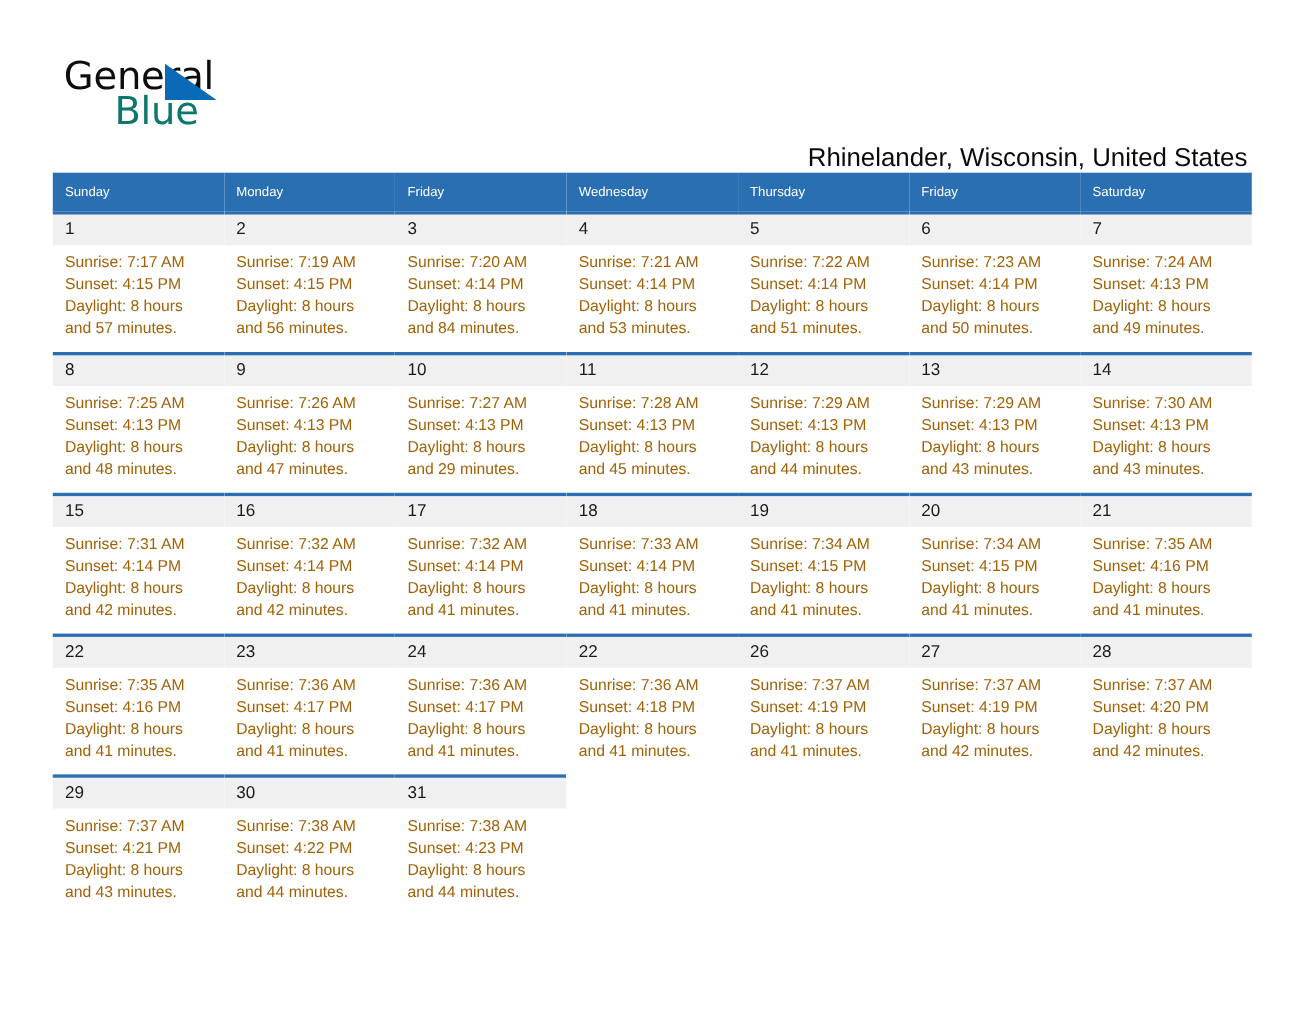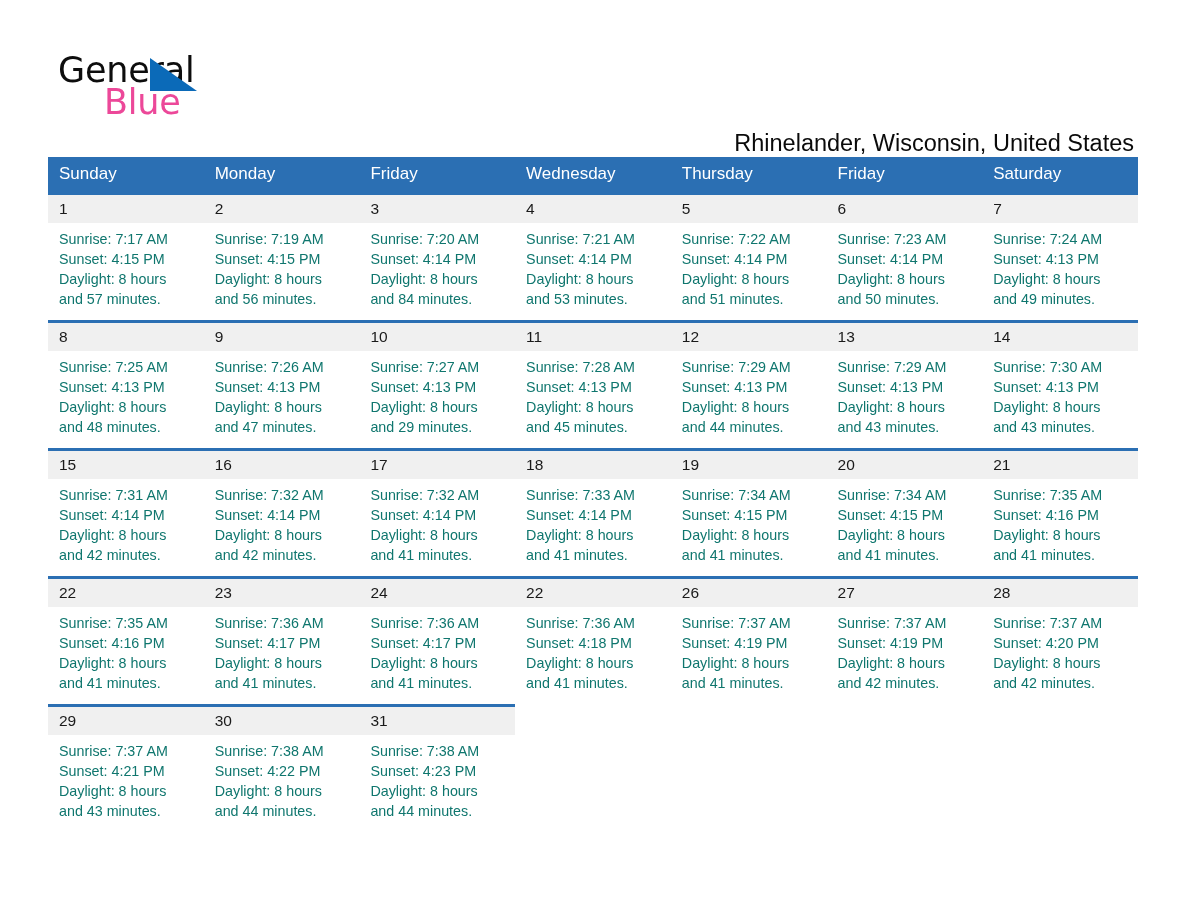--- a/index.html
+++ b/index.html
@@ -54,21 +54,21 @@
     width: 47px;
     height: 33px;
   }
   .logo-blue {
     position: absolute;
     left: 46px;
     top: 32px;
     font-size: 35px;
     line-height: 40px;
     letter-spacing: -0.2px;
-    color: #ec4899;
+    color: #0f766e;
     font-family: "DejaVu Sans", sans-serif;
     font-weight: 400;
   }
 
   .title {
     position: absolute;
     right: 54px;
     top: 48px;
     font-size: 41px;
     line-height: 48px;
@@ -102,21 +102,21 @@
     border-collapse: collapse;
     table-layout: fixed;
     width: 1090px;
   }
   table.cal col { width: 155.71px; }
 
   thead th {
     background: #2B6FB3;
     color: #ffffff;
     font-weight: 400;
-    font-size: 17px;
+    font-size: 12px;
     line-height: 18px;
     text-align: left;
     padding: 8px 0 9px 11px;
     height: 18px;
     border: 0;
   }
 
   td.daycell {
     vertical-align: top;
     padding: 0;
@@ -136,21 +136,21 @@
     height: 18px;
   }
   td.daycell.empty .daynum {
     background: #ffffff;
     border-top: 3px solid #ffffff;
   }
   .dayinfo {
     padding: 6px 6px 0 11px;
     font-size: 14.3px;
     line-height: 20px;
-    color: #0f766e;
+    color: #a16207;
   }
   .dayinfo div { white-space: nowrap; }
 </style>
 </head>
 <body>
 
 <div class="page">
 
   <div class="header">
 

